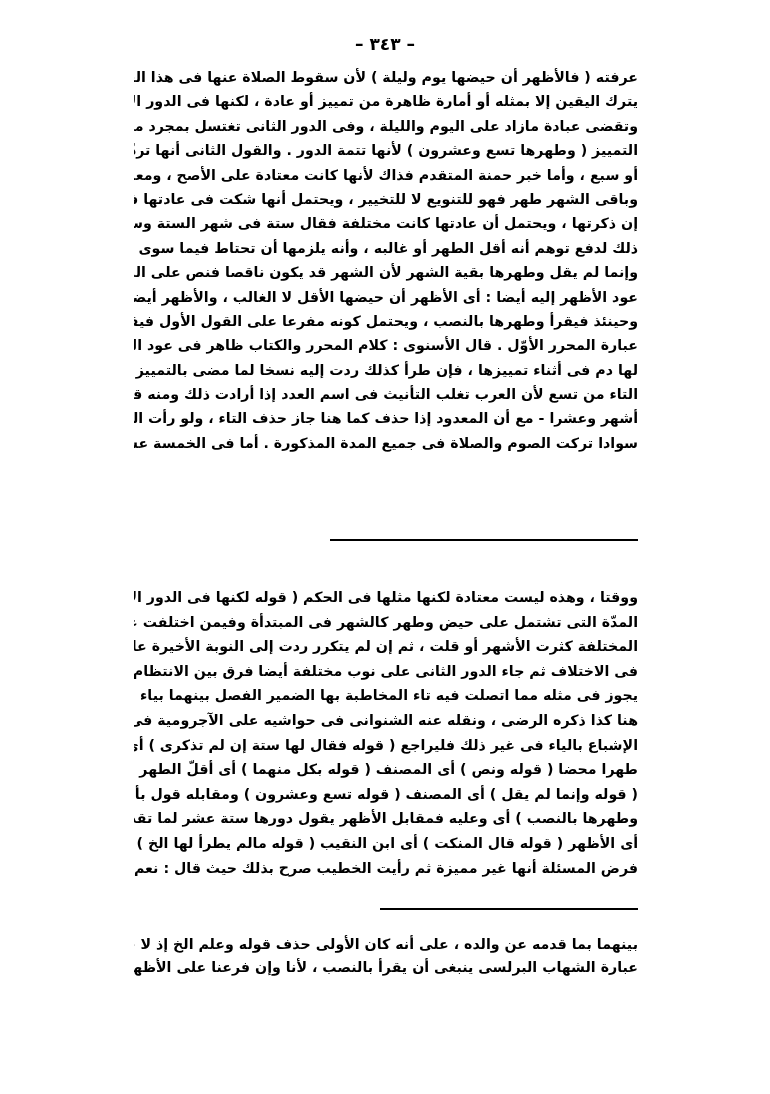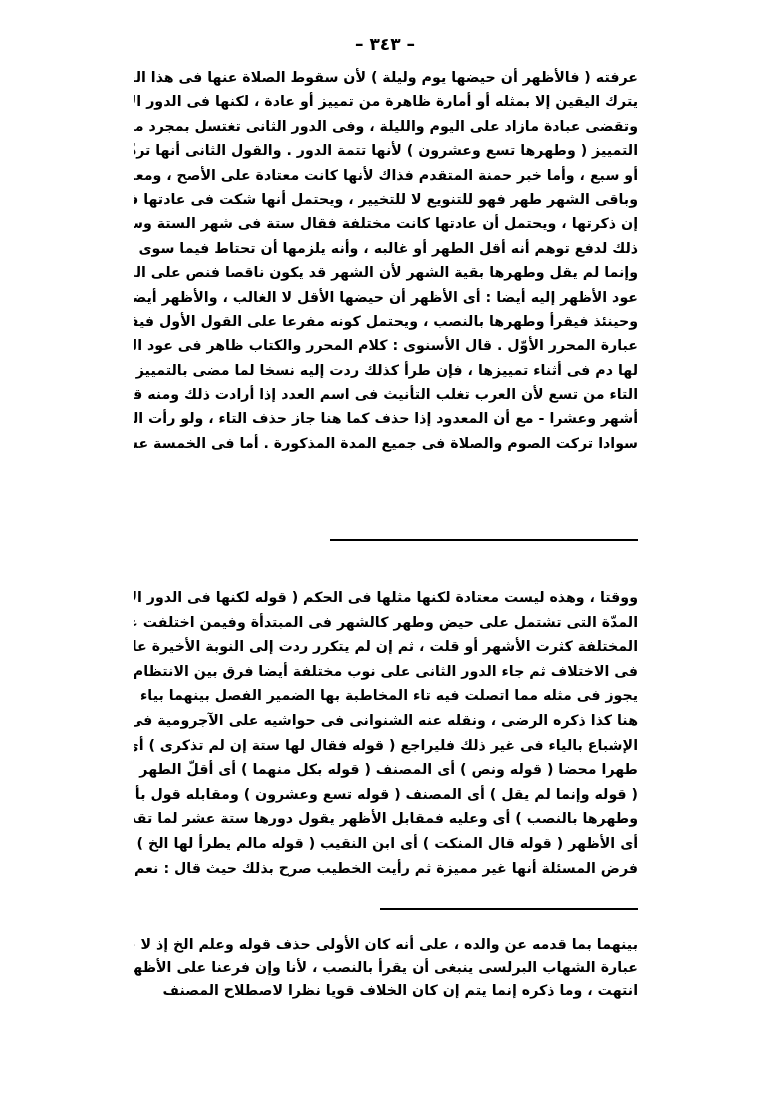--- a/index.html
+++ b/index.html
@@ -71,14 +71,13 @@
   <span class="line">وطهرها بالنصب ) أى وعليه فمقابل الأظهر يقول دورها ستة عشر لما تقدم قبله عن ع ( قوله على القول الأوّل )</span>
   <span class="line">أى الأظهر ( قوله قال المنكت ) أى ابن النقيب ( قوله مالم يطرأ لها الخ ) الأولى مالم يطرأ فى أثناء دمها تمييز لأن</span>
   <span class="line">فرض المسئلة أنها غير مميزة ثم رأيت الخطيب صرح بذلك حيث قال : نعم إن طرأ لها فى أثناء الدم تمييز عادت إليه</span>
 </div>
 
 <div class="divider" id="divider-2"></div>
 
 <div class="block" id="footnote-text">
   <span class="line">بينهما بما قدمه عن والده ، على أنه كان الأولى حذف قوله وعلم الخ إذ لا حاجة إليه مع ما فيه ( قوله فيقرأ بالرفع )</span>
   <span class="line">عبارة الشهاب البرلسى ينبغى أن يقرأ بالنصب ، لأنا وإن فرعنا على الأظهر لنا قول بأن طهرها خمسة عشر احتياطا</span>
-  <span class="line last">انتهت ، وما ذكره إنما يتم إن كان الخلاف قويا نظرا لاصطلاح المصنف</span>
 </div>
 
 </body></html>

